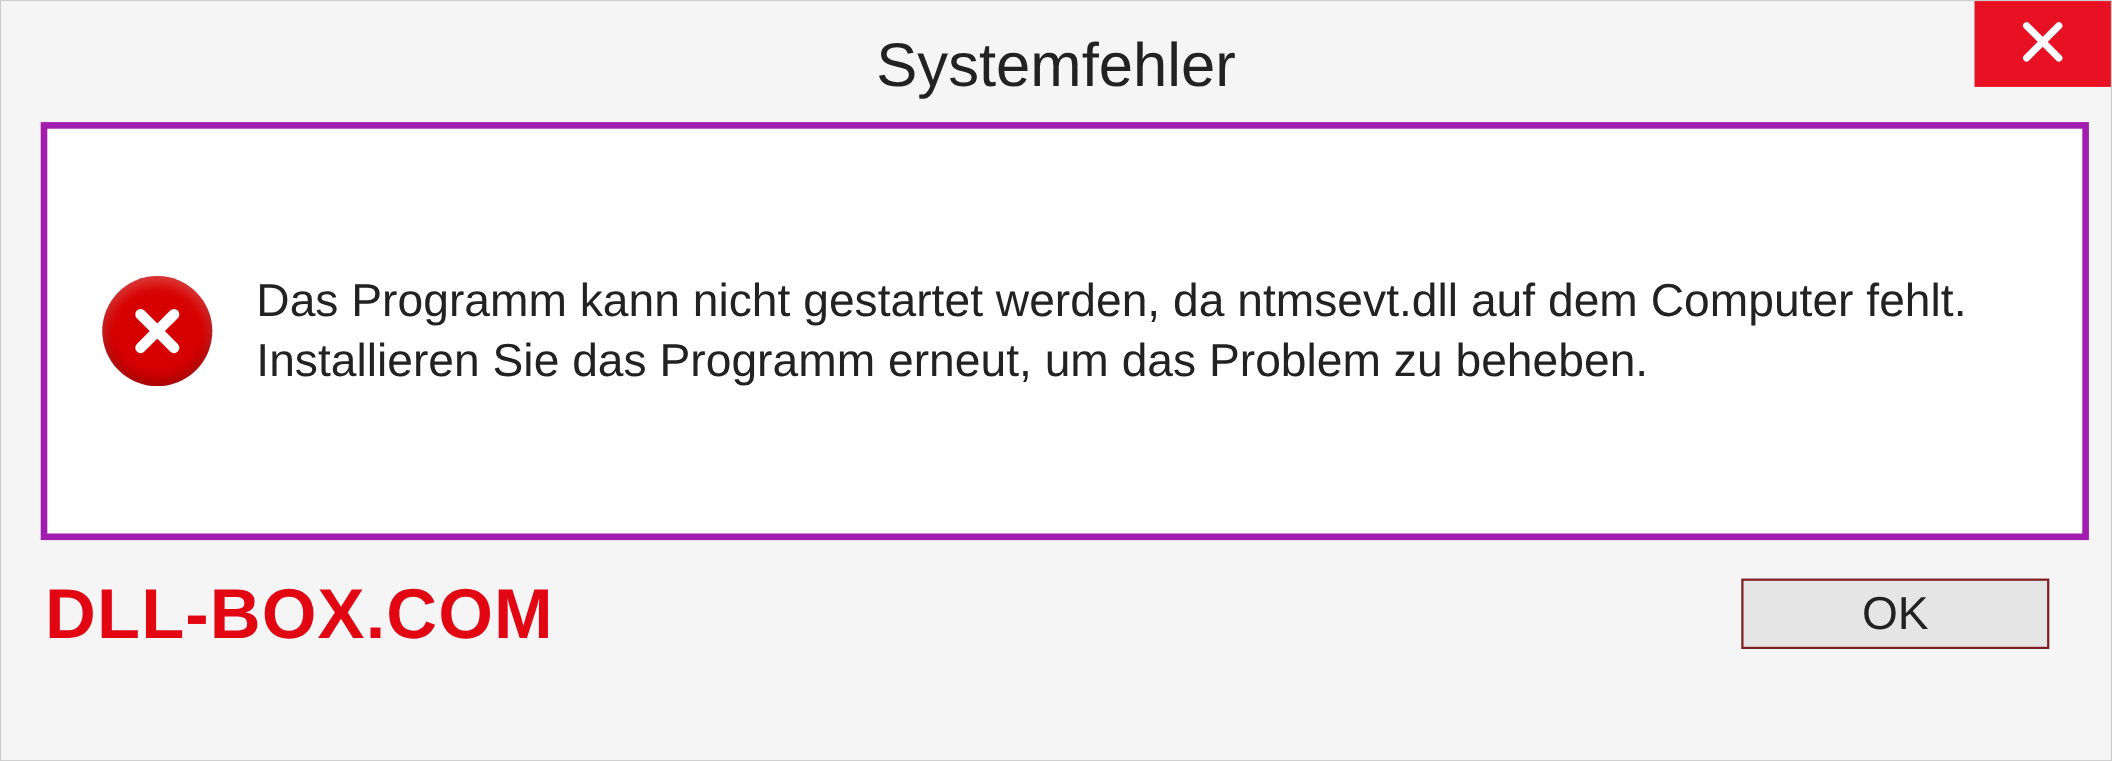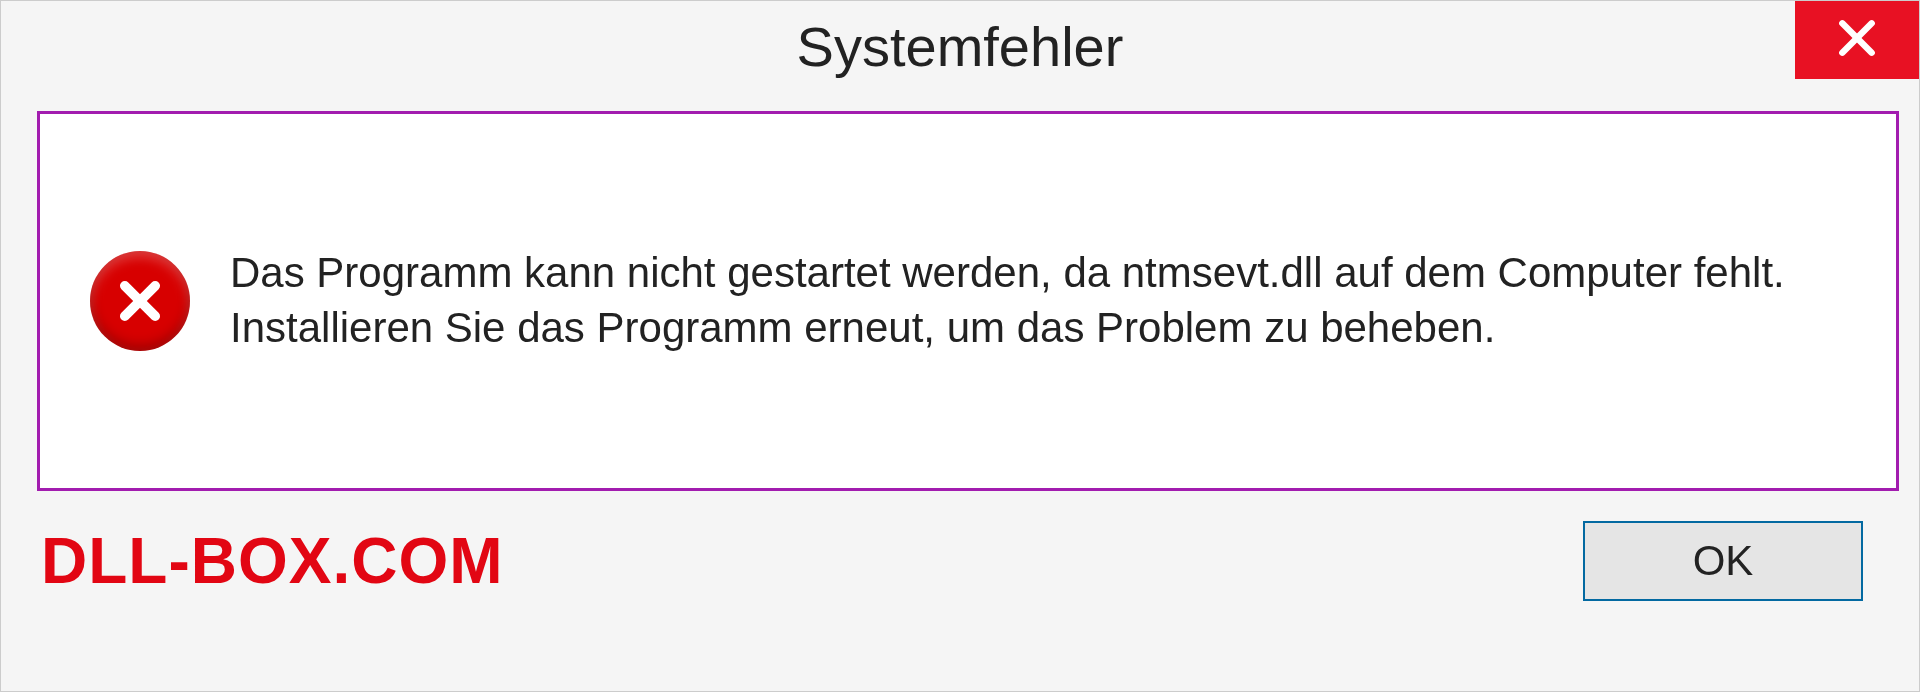--- a/index.html
+++ b/index.html
@@ -19,21 +19,21 @@
       height: 692px;
       background: #f5f5f5;
       border: 1px solid #ccc;
       position: relative;
       display: flex;
       flex-direction: column;
     }
     .titlebar {
       height: 90px;
       display: flex;
-      align-items: center;
+      align-items: flex-end;
       justify-content: center;
       position: relative;
     }
     .title-text {
       font-size: 56px;
       font-weight: 400;
       color: #222;
     }
     .close-btn {
       position: absolute;
@@ -47,21 +47,21 @@
       justify-content: center;
       cursor: pointer;
     }
     .close-btn svg {
       width: 44px;
       height: 44px;
     }
     .content-panel {
       margin: 20px 20px 0 36px;
       background: #fff;
-      border: 3px solid #a21caf;
+      border: 6px solid #a21caf;
       flex: 1;
       display: flex;
       align-items: center;
       padding: 60px 50px;
       max-height: 380px;
     }
     .error-icon {
       flex-shrink: 0;
       width: 100px;
       height: 100px;
@@ -95,23 +95,23 @@
     }
     .watermark {
       font-family: Arial, sans-serif;
       font-size: 64px;
       font-weight: 900;
       color: #e20613;
       letter-spacing: 1px;
     }
     .ok-button {
       width: 280px;
-      height: 80px;
+      height: 64px;
       background: #e5e5e5;
-      border: 2px solid #0369a1;
+      border: 2px solid #7f1d1d;
       font-size: 42px;
       color: #222;
       cursor: pointer;
       display: flex;
       align-items: center;
       justify-content: center;
       font-family: inherit;
     }
   </style>
 </head>

